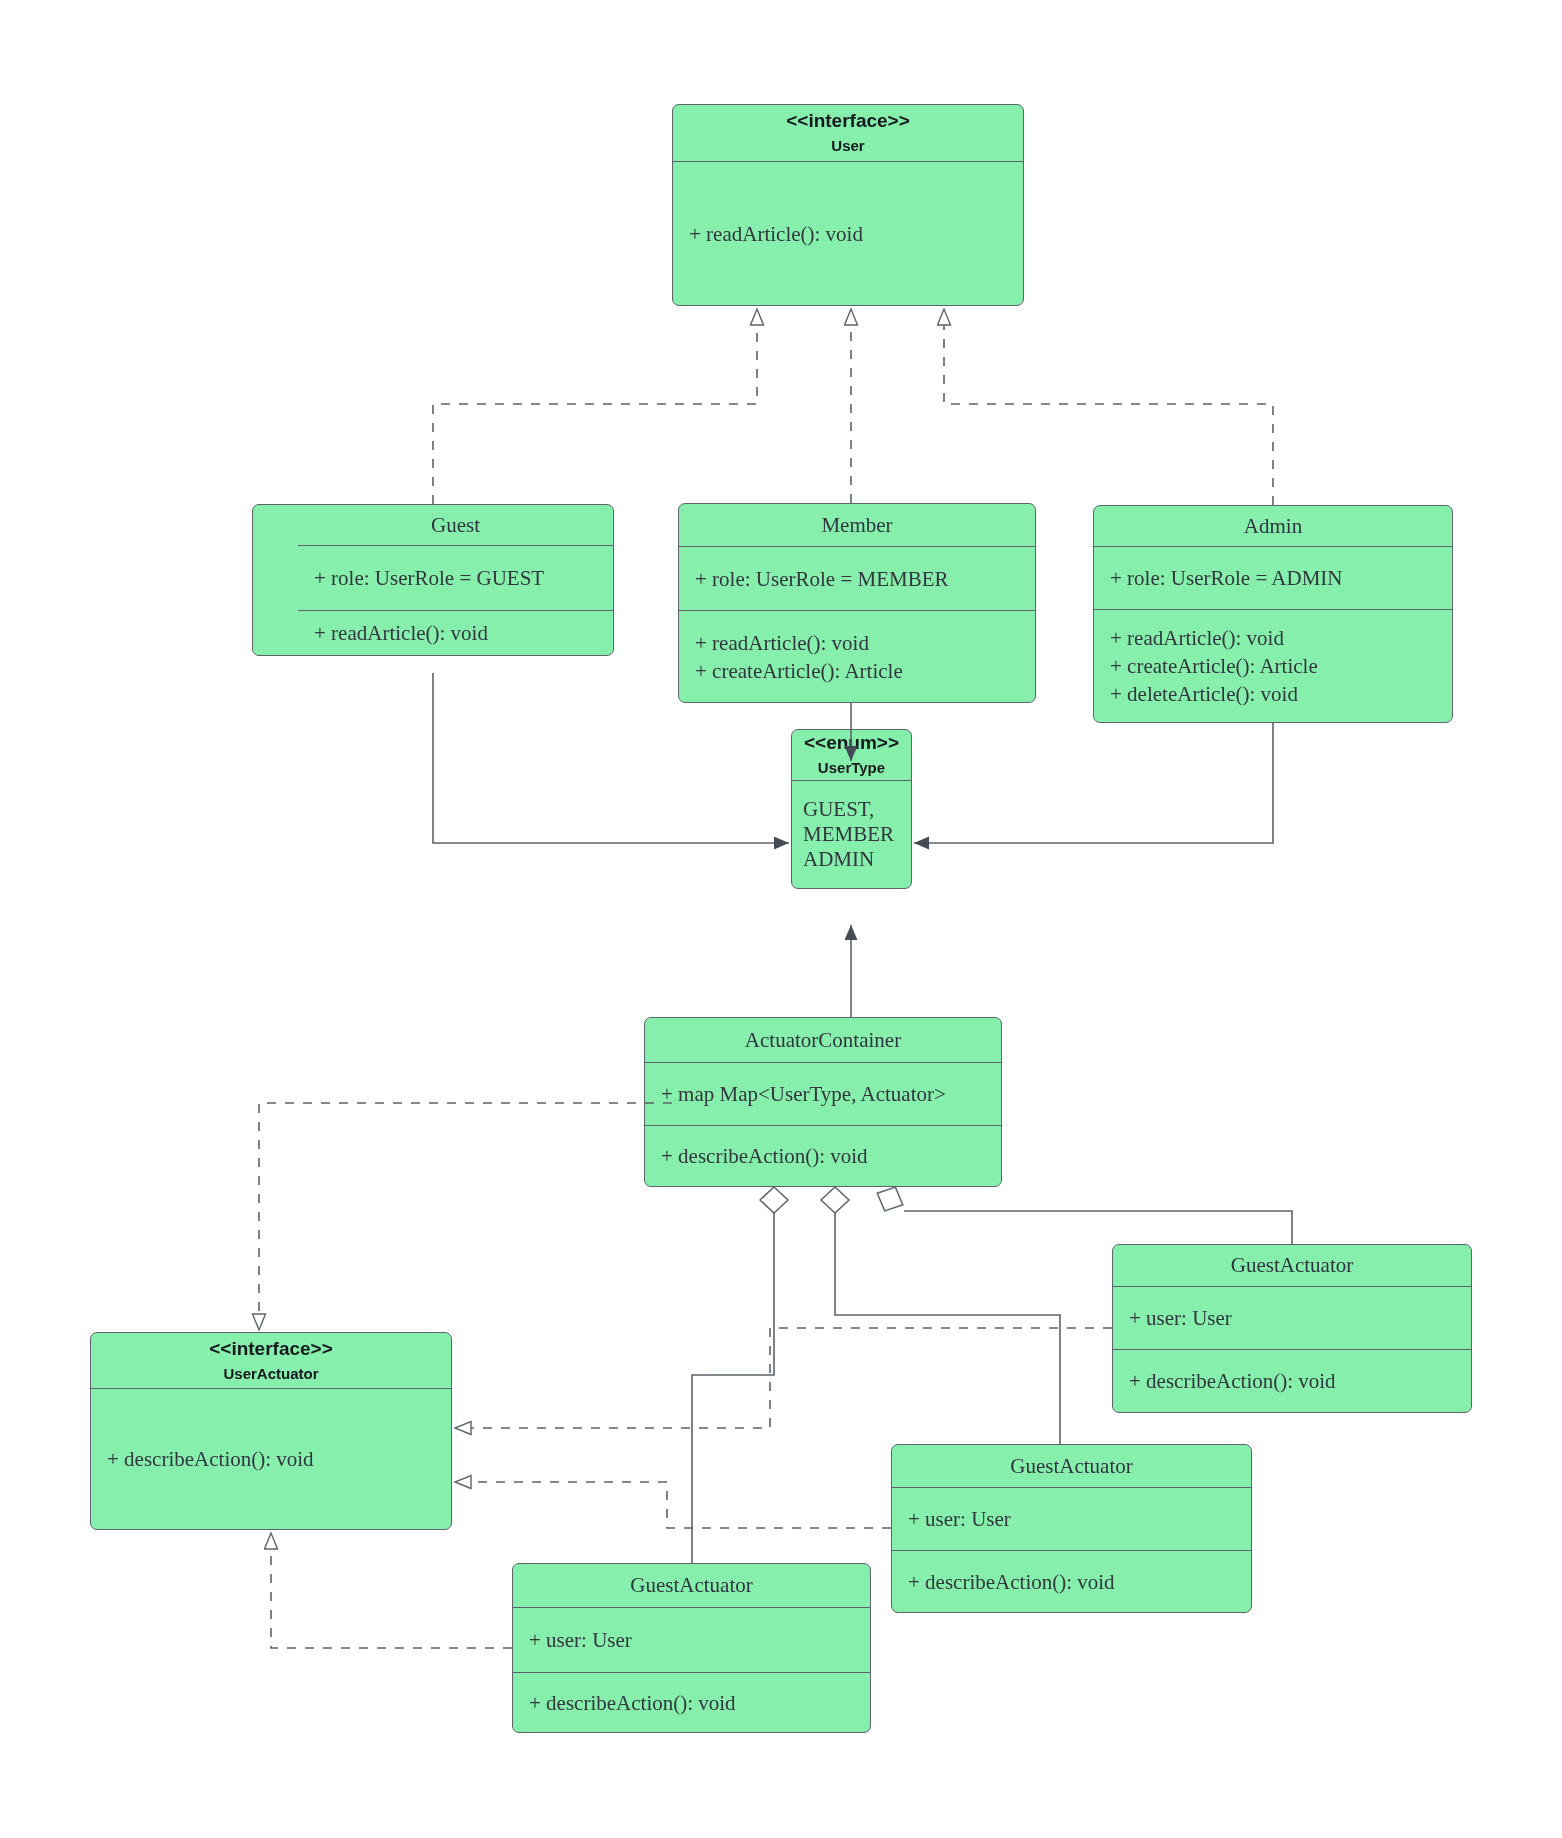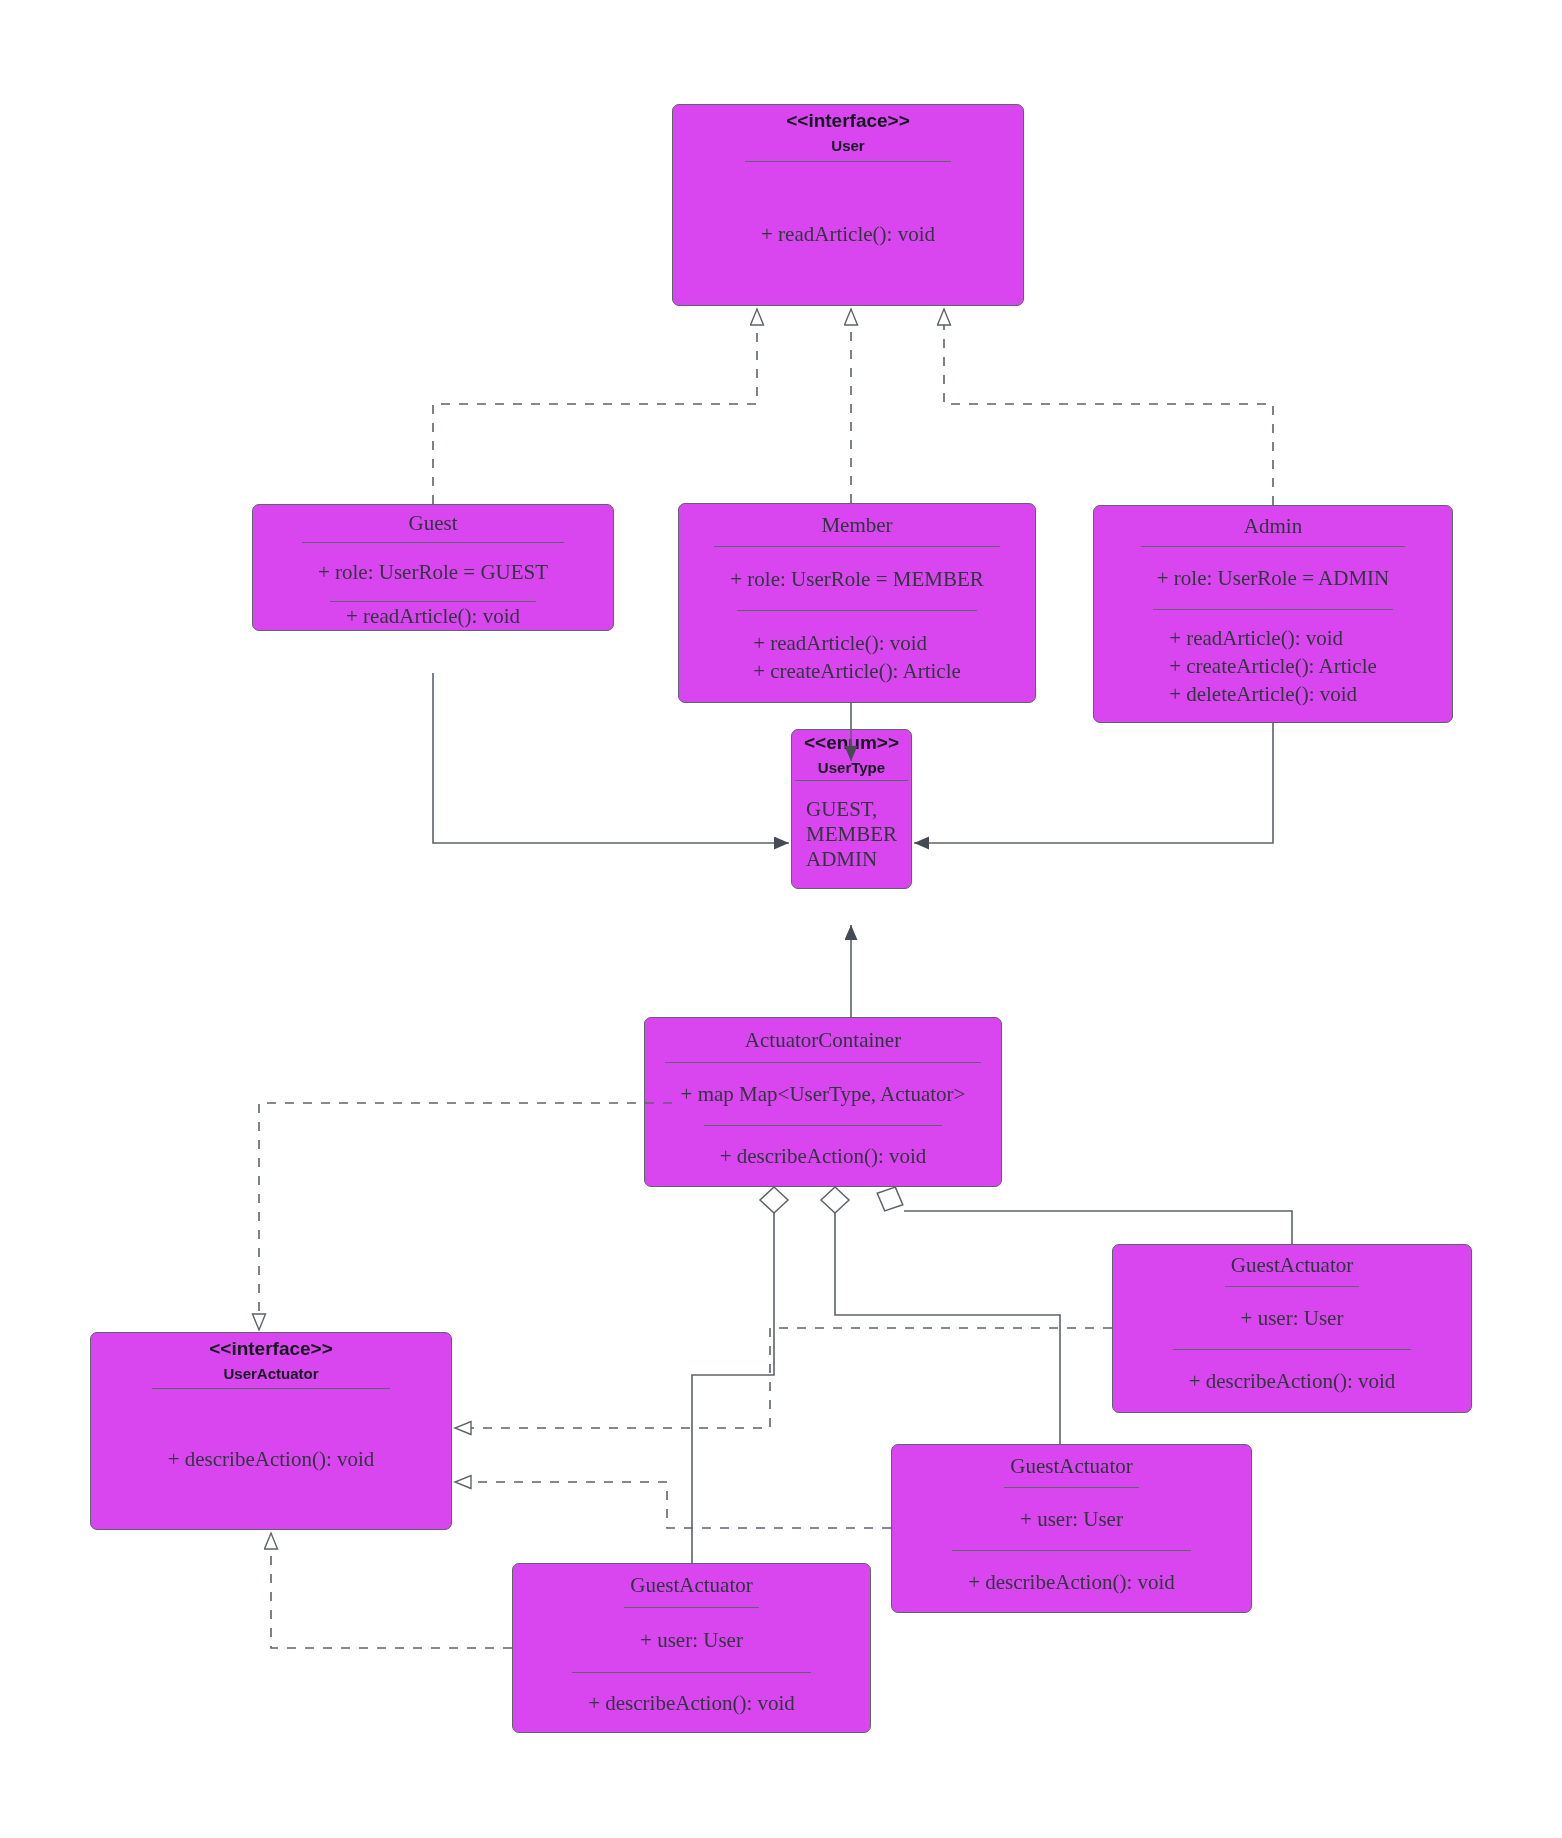--- a/index.html
+++ b/index.html
@@ -1,20 +1,20 @@
 <!DOCTYPE html>
 <html><head>
 <meta charset="utf-8">
 <style>
   html,body{margin:0;padding:0;background:#ffffff;}
   #canvas{position:relative;width:1562px;height:1838px;background:#ffffff;overflow:hidden;
           font-family:"Liberation Serif", serif;color:#31363f;}
   #wires{position:absolute;left:0;top:0;pointer-events:none;}
-  .uml-box{position:absolute;box-sizing:border-box;background:#d946ef;
-           border:1.4px solid #5d636b;border-radius:7px;display:flex;flex-direction:column;align-items:center;}
+  .uml-box{position:absolute;box-sizing:border-box;background:#86efac;
+           border:1.4px solid #5d636b;border-radius:7px;display:flex;flex-direction:column;}
   .sect{box-sizing:border-box;display:flex;flex-direction:column;justify-content:center;
         border-top:1.4px solid #5d636b;padding:0 16px;}
   .sect.first{border-top:none;}
   .title-row{display:flex;flex-direction:column;justify-content:center;align-items:center;
              font-size:21px;color:#2f3540;}
   .stereo{font-family:"Liberation Sans", sans-serif;font-weight:700;font-size:19px;
           color:#14181f;line-height:25px;}
   .sname{font-family:"Liberation Sans", sans-serif;font-weight:700;font-size:15px;
          color:#14181f;line-height:25px;}
   .memberline{font-size:21px;line-height:28px;color:#31363f;white-space:nowrap;}
@@ -28,21 +28,21 @@
   <div class="uml-box" style="left:672px;top:104px;width:352px;height:202px;">
     <div class="sect first title-row" style="height:56px;">
       <div class="stereo">&lt;&lt;interface&gt;&gt;</div>
       <div class="sname">User</div>
     </div>
     <div class="sect grow">
       <div class="memberline">+ readArticle(): void</div>
     </div>
   </div>
 
-  <div class="uml-box" style="left:252px;top:504px;width:362px;height:127px;">
+  <div class="uml-box" style="left:252px;top:504px;width:362px;height:152px;padding-left:45px;">
     <div class="sect first title-row" style="height:40px;">
       <div>Guest</div>
     </div>
     <div class="sect" style="height:65px;">
       <div class="memberline">+ role: UserRole = GUEST</div>
     </div>
     <div class="sect grow">
       <div class="memberline">+ readArticle(): void</div>
     </div>
   </div>

